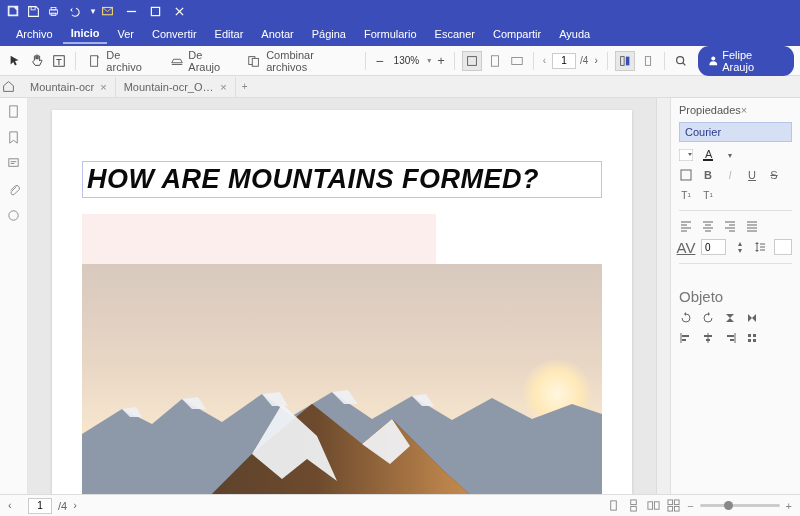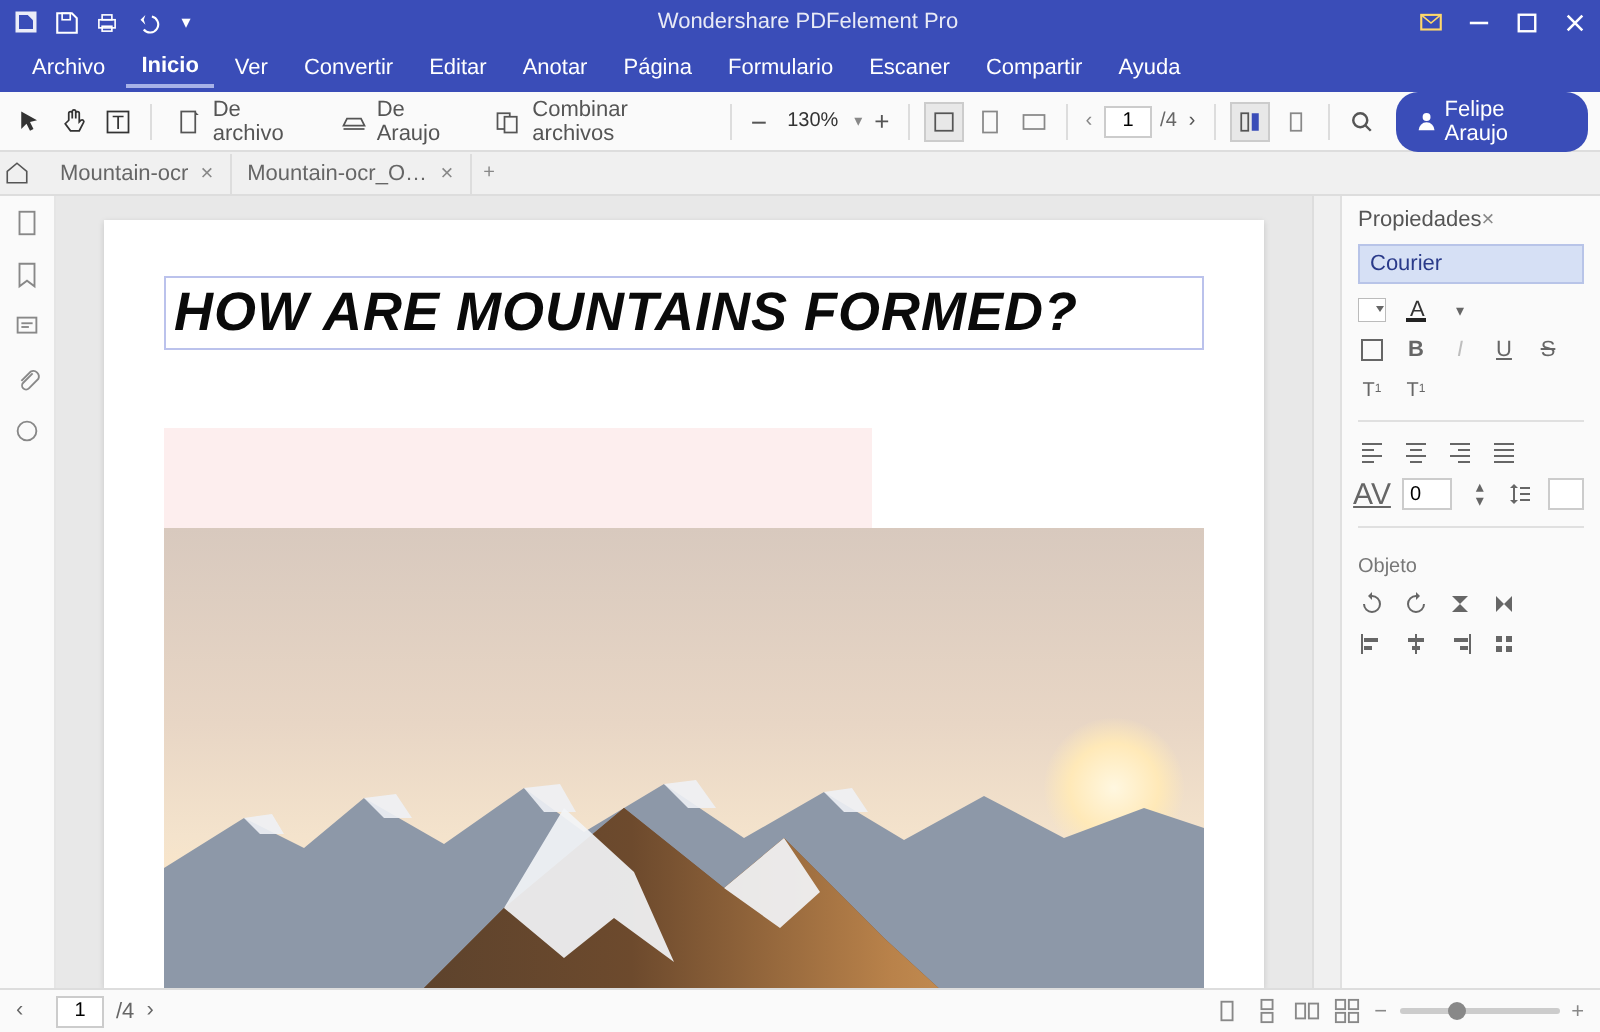--- a/index.html
+++ b/index.html
@@ -27,36 +27,36 @@
 .ftab{display:flex;align-items:center;padding:0 8px;height:20px;font-size:10px;color:#666;border-right:1px solid #ddd;cursor:pointer;max-width:120px}
 .ftab .lbl{overflow:hidden;text-overflow:ellipsis;white-space:nowrap;margin-right:6px}
 .ftab .cls{font-size:11px;color:#888}
 .ftab.add{border:none;color:#888;padding:0 6px}
 .workarea{flex:1;display:flex;overflow:hidden}
 .leftbar{width:28px;background:#fafafa;border-right:1px solid #e5e5e5;display:flex;flex-direction:column;align-items:center;padding-top:6px;gap:10px}
 .leftbar .lic{width:16px;height:16px;fill:#888;cursor:pointer}
 .canvas-wrap{flex:1;background:#e8e8e8;display:flex;flex-direction:column;position:relative}
 .canvas{flex:1;overflow:hidden;display:flex;justify-content:center;padding:12px 12px 0 12px}
 .page{width:580px;background:#fff;box-shadow:0 1px 3px rgba(0,0,0,.15);height:100%;position:relative;overflow:hidden}
-.heading{position:absolute;top:28px;left:30px;right:30px;border:1px solid rgba(60,80,200,.35);padding:2px 4px;font-family:Arial Black,Arial,sans-serif;font-weight:900;font-size:27px;letter-spacing:.5px;color:#0a0a0a;font-style:italic}
+.heading{position:absolute;top:51px;left:30px;right:30px;border:1px solid rgba(60,80,200,.35);padding:2px 4px;font-family:Arial Black,Arial,sans-serif;font-weight:900;font-size:27px;letter-spacing:.5px;color:#0a0a0a;font-style:italic}
 .pinkbox{position:absolute;top:104px;left:30px;right:196px;height:90px;background:#fdeeee}
 .mountains{position:absolute;top:154px;left:30px;right:30px;height:280px;overflow:hidden}
 .sky{position:absolute;inset:0;background:linear-gradient(180deg,#d8c9be 0%,#e8d6c5 35%,#f4e3cc 55%,#ffe9c8 70%,#ffd9a0 85%)}
 .sun{position:absolute;right:10px;top:95px;width:70px;height:70px;border-radius:50%;background:radial-gradient(circle,#fff7e0 0%,#ffe9b8 45%,rgba(255,220,160,0) 72%)}
 .ridge-far{position:absolute;left:0;right:0;top:100px;height:140px}
 .ridge-near{position:absolute;left:0;right:0;top:110px;height:200px}
 .vscroll{width:14px;background:#f0f0f0;border-left:1px solid #ddd}
 .rightpanel{width:130px;background:#fafafa;border-left:1px solid #e0e0e0;display:flex;flex-direction:column;padding:6px 8px;gap:6px}
 .rp-title{display:flex;justify-content:flex-start;align-items:center;font-size:11px;color:#555}
 .rp-title .cls{color:#888;cursor:pointer}
 .fontbox{background:#d6e0f5;border:1px solid #b8c4e8;padding:3px 5px;font-size:11px;color:#2a3a8a}
 .rp-row{display:flex;gap:8px;align-items:center}
 .rp-row .ric{width:14px;height:14px;display:flex;align-items:center;justify-content:center;color:#666;fill:#666;font-size:11px;cursor:pointer}
 .rp-div{height:1px;background:#e0e0e0;margin:2px 0}
-.rp-label{font-size:10px;color:#777;margin-top:6px}
+.rp-label{font-size:15px;color:#777;margin-top:16px}
 .numbox{width:28px;height:16px;border:1px solid #ccc;background:#fff;font-size:10px;padding:0 3px;display:flex;align-items:center}
 .statusbar{height:22px;background:#fafafa;border-top:1px solid #ddd;display:flex;align-items:center;padding:0 8px;gap:6px;font-size:10px;color:#666}
 .statusbar .spacer{flex:1}
 .statusbar .ic{width:14px;height:14px;fill:#888}
 .slider{width:80px;height:3px;background:#ccc;border-radius:2px;position:relative}
 .slider .thumb{position:absolute;left:30%;top:-3px;width:9px;height:9px;border-radius:50%;background:#888}
 svg{display:block}
 </style>
 </head>
 <body>
@@ -83,21 +83,20 @@
         </svg>
       </span>
     <span class="ic">
         <svg viewBox="0 0 16 16" width="13" height="13">
           <path d="M11 4a5 5 0 1 1-5 8" fill="none" stroke="#fff" stroke-width="1.3"></path>
           <path d="M4 6l3-3-1 3 1 3z" fill="#fff"></path>
         </svg>
       </span>
     <span class="ic" style="font-size:9px;color:#fff">▾</span>
   </div>
-  <div class="center">Wondershare PDFelement Pro</div>
   <div class="wctrl">
     <span class="ic">
         <svg viewBox="0 0 16 16" width="13" height="13">
           <rect x="2" y="3" width="12" height="9" fill="none" stroke="#ffd86b" stroke-width="1.3"></rect>
           <path d="M2 3l6 5 6-5" fill="none" stroke="#ffd86b"></path>
         </svg>
       </span>
     <span class="ic">
         <svg viewBox="0 0 12 12" width="11" height="11">
           <line x1="1" y1="6" x2="11" y2="6" stroke="#fff" stroke-width="1.4"></line>

